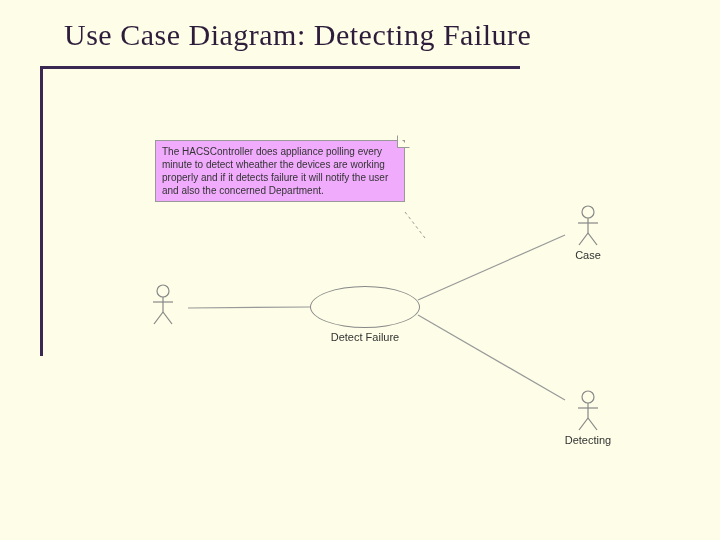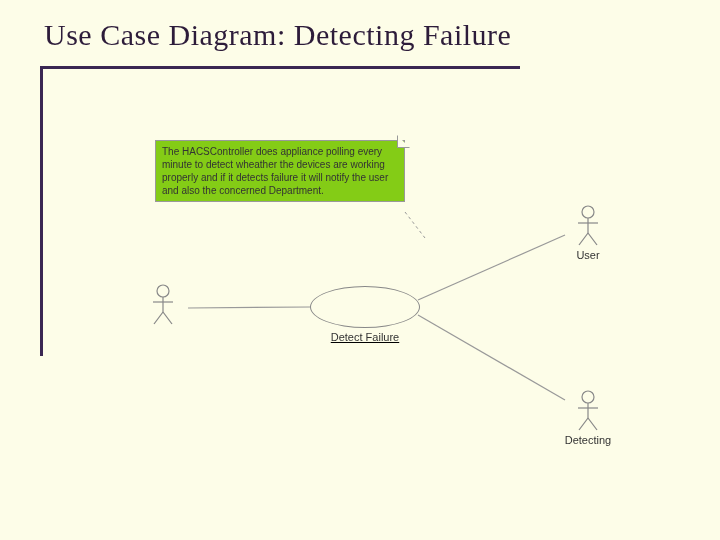--- a/index.html
+++ b/index.html
@@ -7,21 +7,21 @@
       width: 720px;
       height: 540px;
       background: #fdfde8;
       font-family: Georgia, 'Times New Roman', serif;
       position: relative;
       overflow: hidden;
     }
     .title {
       position: absolute;
       top: 18px;
-      left: 44px;
+      left: 64px;
       font-size: 30px;
       color: #2d1c3a;
       font-weight: normal;
       letter-spacing: 0.5px;
     }
     .underline {
       position: absolute;
       top: 66px;
       left: 40px;
       width: 480px;
@@ -34,21 +34,21 @@
       left: 40px;
       width: 3px;
       height: 290px;
       background: #3a2752;
     }
     .note-box {
       position: absolute;
       top: 140px;
       left: 155px;
       width: 250px;
-      background: #84cc16;
+      background: #f0abfc;
       border: 1px solid #999;
       padding: 4px 6px;
       font-family: Arial, sans-serif;
       font-size: 10px;
       color: #333;
       line-height: 1.3;
     }
     .note-box::after {
       content: "";
       position: absolute;
@@ -133,30 +133,30 @@
 </div>
 
 <div class="actor" style="top:205px; left:558px; width:60px;">
   <svg class="actor-figure" width="26" height="42" viewBox="0 0 26 42">
     <circle cx="13" cy="7" r="6" fill="none" stroke="#888" stroke-width="1.2"></circle>
     <line x1="13" y1="13" x2="13" y2="28" stroke="#888" stroke-width="1.2"></line>
     <line x1="3" y1="18" x2="23" y2="18" stroke="#888" stroke-width="1.2"></line>
     <line x1="13" y1="28" x2="4" y2="40" stroke="#888" stroke-width="1.2"></line>
     <line x1="13" y1="28" x2="22" y2="40" stroke="#888" stroke-width="1.2"></line>
   </svg>
-  <span class="actor-label">User</span>
+  <span class="actor-label">Case</span>
 </div>
 
 <div class="actor" style="top:390px; left:548px; width:80px;">
   <svg class="actor-figure" width="26" height="42" viewBox="0 0 26 42">
     <circle cx="13" cy="7" r="6" fill="none" stroke="#888" stroke-width="1.2"></circle>
     <line x1="13" y1="13" x2="13" y2="28" stroke="#888" stroke-width="1.2"></line>
     <line x1="3" y1="18" x2="23" y2="18" stroke="#888" stroke-width="1.2"></line>
     <line x1="13" y1="28" x2="4" y2="40" stroke="#888" stroke-width="1.2"></line>
     <line x1="13" y1="28" x2="22" y2="40" stroke="#888" stroke-width="1.2"></line>
   </svg>
   <span class="actor-label">Detecting</span>
 </div>
 
-<div class="usecase" style="top:286px; left:310px;text-decoration:underline;">
+<div class="usecase" style="top:286px; left:310px;">
   <div class="usecase-oval"></div>
   <div class="usecase-label">Detect Failure</div>
 </div>
 
 </body></html>

